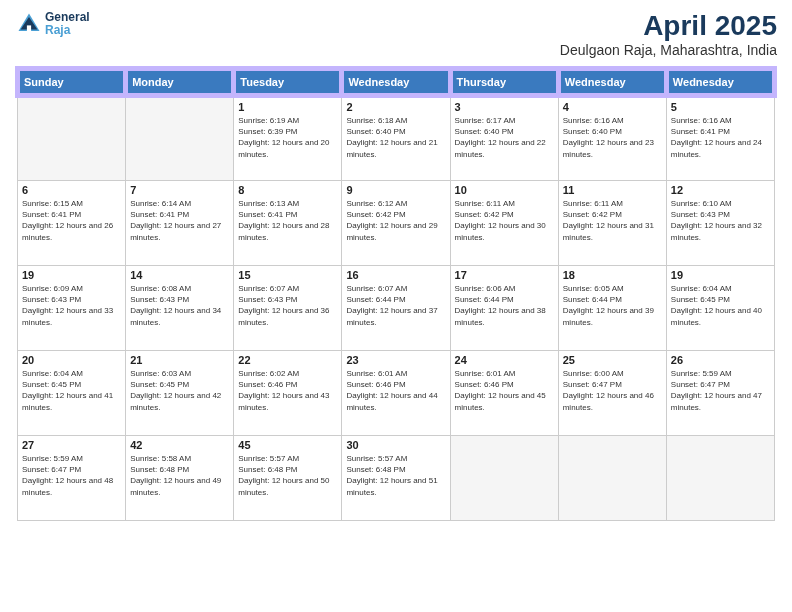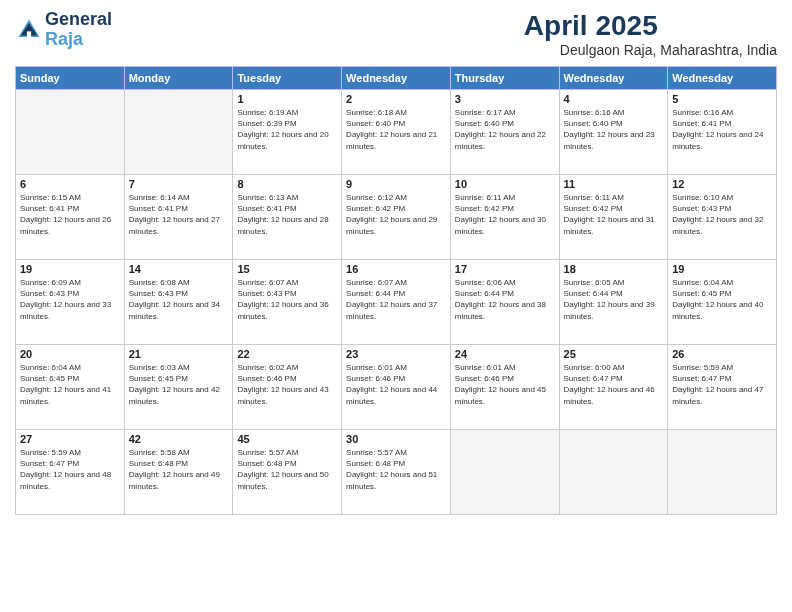--- a/index.html
+++ b/index.html
@@ -19,35 +19,35 @@
       display: flex;
       justify-content: space-between;
       align-items: flex-start;
       margin-bottom: 8px;
     }
     .logo {
       display: flex;
       align-items: center;
     }
     .logo-text {
-      font-size: 18px;
+      font-size: 12px;
       font-weight: bold;
       color: #1a3a5c;
       line-height: 1.1;
     }
     .logo-text span {
       color: #4a9fd4;
     }
     .logo-icon {
       width: 28px;
       height: 28px;
       margin-right: 2px;
     }
     .title-block {
-      text-align: left;
+      text-align: right;
     }
     .month-title {
       font-size: 28px;
       font-weight: bold;
       color: #1a3a5c;
     }
     .location-title {
       font-size: 14px;
       color: #333;
       padding-left: 36px;
@@ -57,21 +57,21 @@
       border-collapse: collapse;
       table-layout: fixed;
     }
     .calendar th {
       background-color: #3a7abf;
       color: #fff;
       font-size: 11px;
       font-weight: bold;
       padding: 5px 4px;
       text-align: left;
-      border: 1px solid #c4b5fd;
+      border: 5px solid #c4b5fd;
     }
     .calendar td {
       border: 1px solid #ccc;
       vertical-align: top;
       padding: 3px 4px;
       font-size: 8.5px;
       color: #333;
       height: 85px;
       background: #fff;
     }

